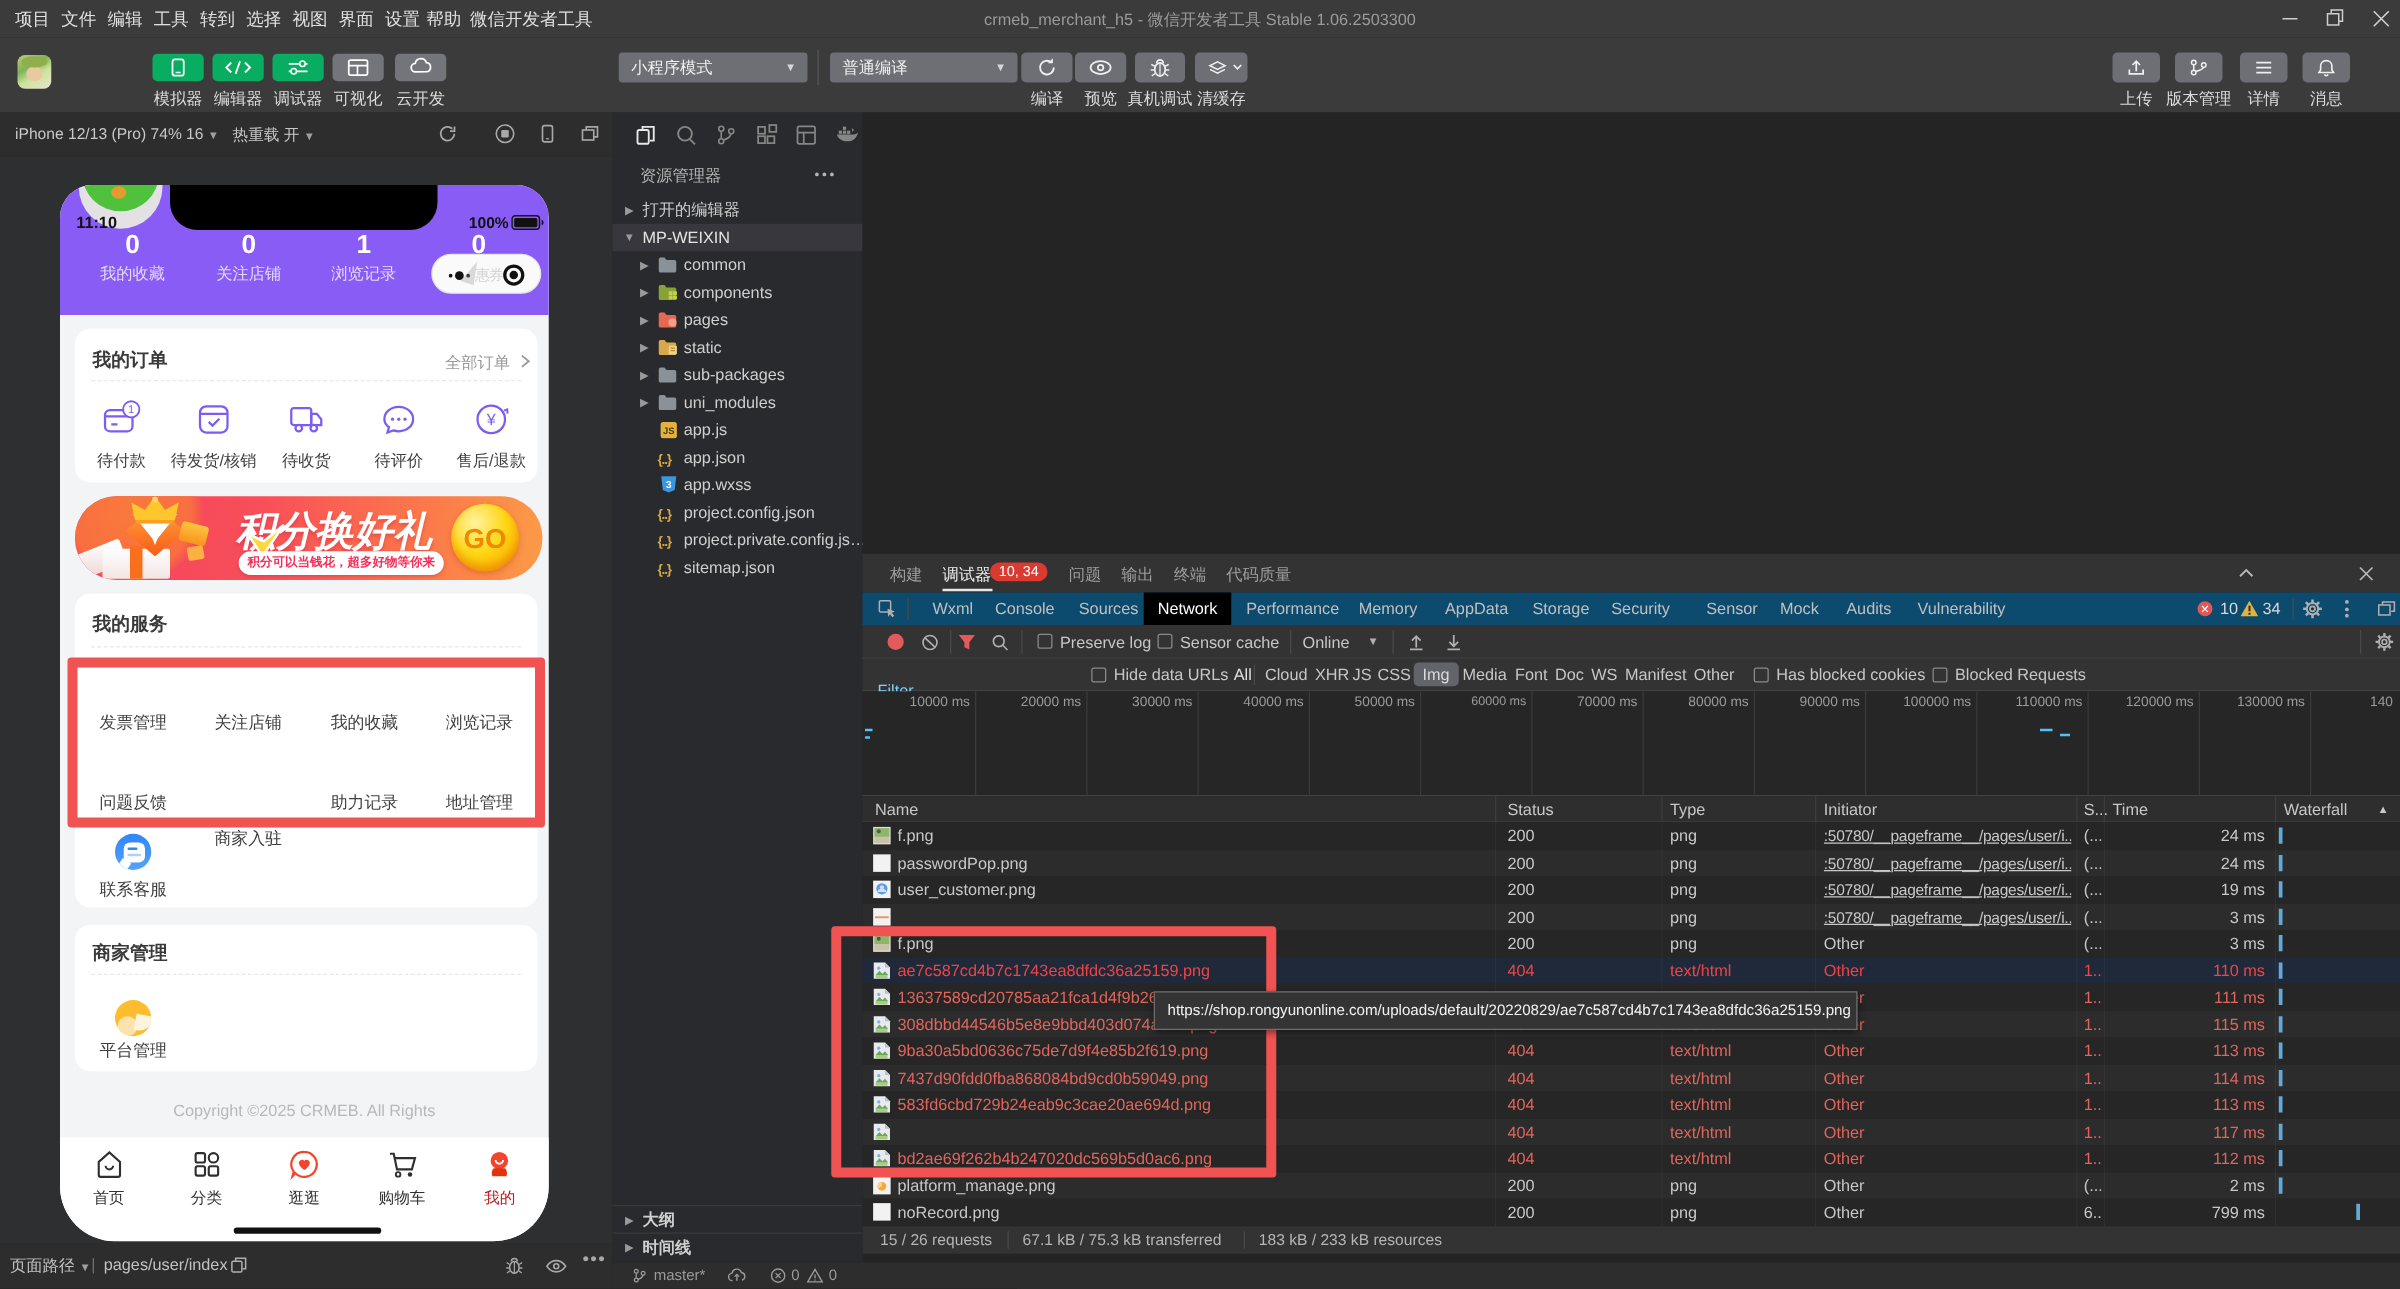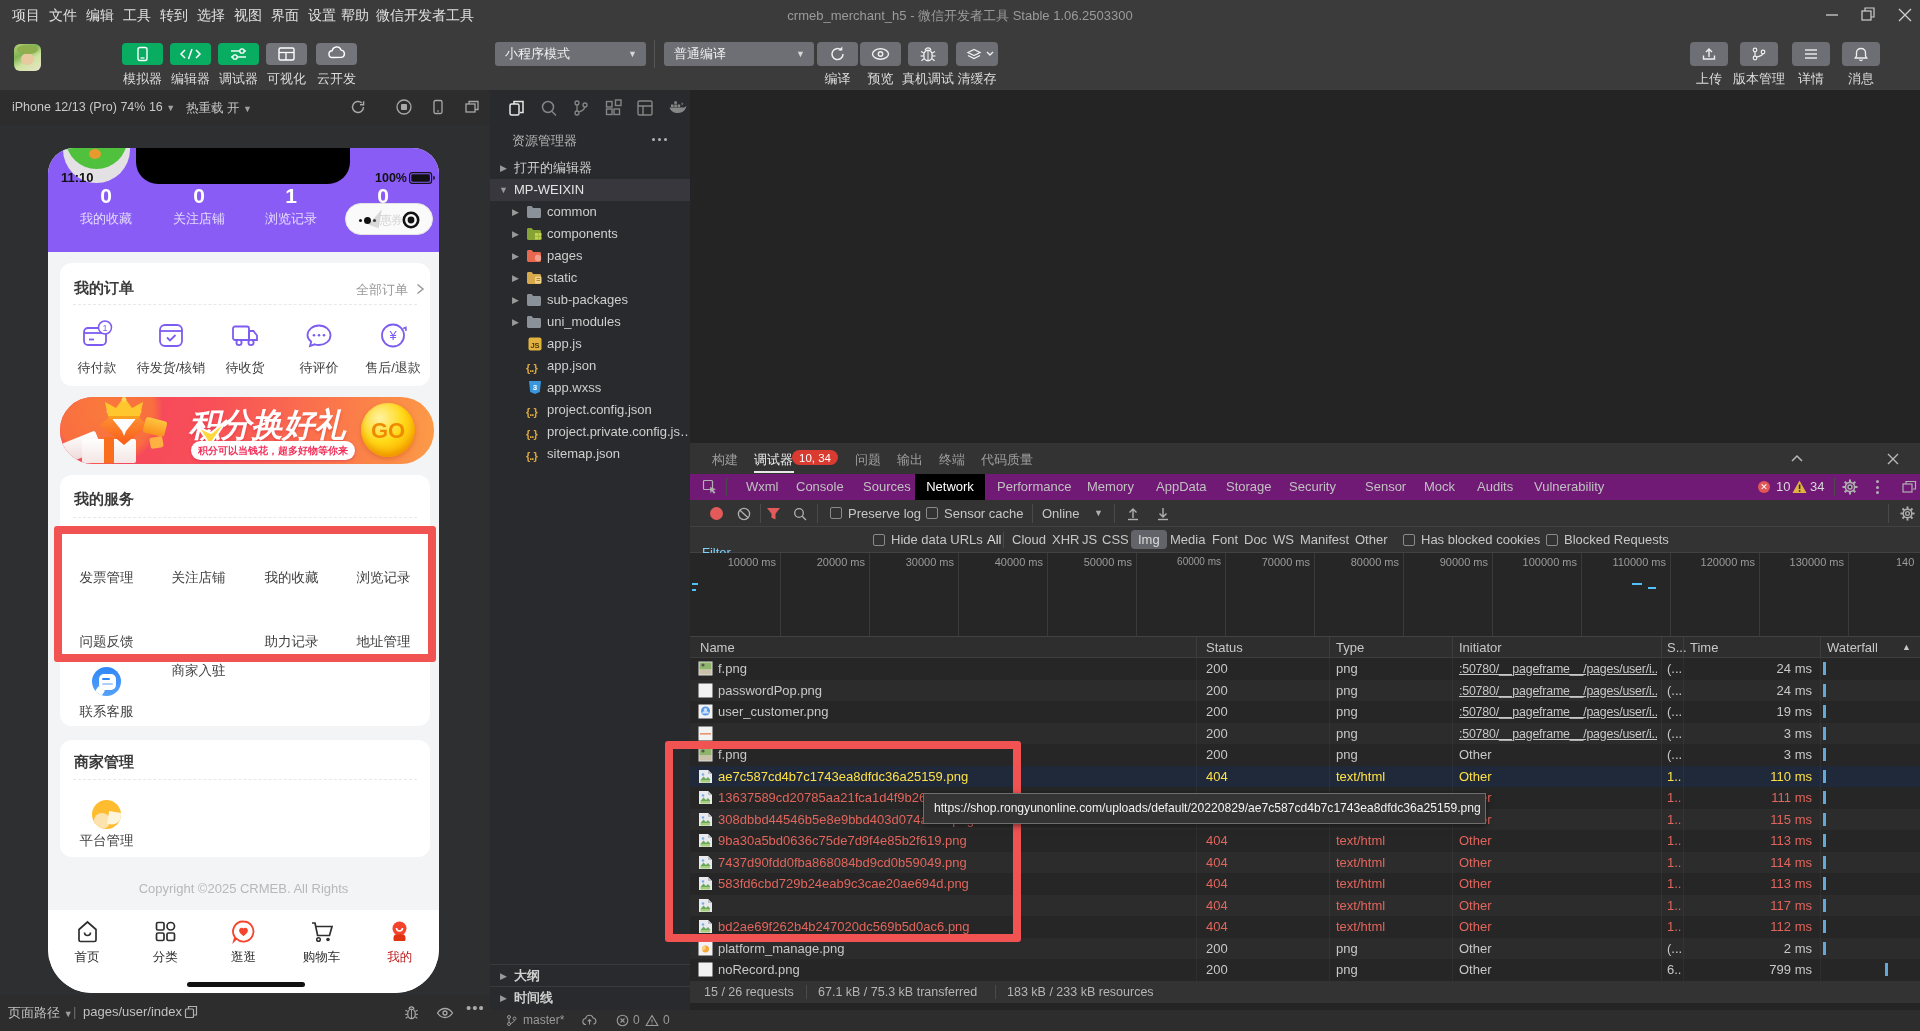--- a/index.html
+++ b/index.html
@@ -56,21 +56,21 @@
 .tarrow { position:absolute; color:#9a9a9a; font-size:9px; width:10px; }
 
 
 #statusbar { left:490px; top:1010px; width:1430px; height:21px; background:#2d2d2d; color:#9a9a9a; font-size:12px; }
 
 
 #editorarea { left:690px; top:90px; width:1230px; height:353px; background:#242424; }
 
 
 #paneltabs { left:690px; top:443px; width:1230px; height:31px; background:#333333; color:#9e9e9e; font-size:13px; }
-#dt-tabs { left:690px; top:474px; width:1230px; height:26px; background:#701a75; color:#c0c0c0; font-size:13px; }
+#dt-tabs { left:690px; top:474px; width:1230px; height:26px; background:#0c4a6e; color:#c0c0c0; font-size:13px; }
 #dt-toolbar { left:690px; top:500px; width:1230px; height:27px; background:#333333; border-bottom:1px solid #424242; color:#c7c7c7; font-size:13px; }
 #dt-filter { left:690px; top:527px; width:1230px; height:26px; background:#333333; border-bottom:1px solid #424242; color:#c7c7c7; font-size:13px; }
 #dt-overview { left:690px; top:553px; width:1230px; height:84px; background:#262626; border-bottom:1px solid #424242; overflow:hidden; }
 #dt-thead { left:690px; top:637px; width:1230px; height:21px; background:#2e2e2e; border-bottom:1px solid #3d3d3d; color:#c8c8c8; font-size:13px; }
 #dt-rows { left:690px; top:658px; width:1230px; height:323px; background:#242424; }
 .nrow { position:absolute; left:0; width:1230px; height:21.5px; font-size:13px; color:#c8c8c8; }
 .nrow .cell { position:absolute; top:0; height:21.5px; line-height:21.5px; overflow:hidden; white-space:nowrap; }
 #dt-footer { left:690px; top:981px; width:1230px; height:22px; background:#333333; color:#b5b5b5; font-size:12.5px; line-height:22px; }
 
 
@@ -906,21 +906,21 @@
         <div class="cell" style="left:977px;width:14px;">(...</div>
         <div class="cell" style="left:1000px;width:122px;text-align:right;">3 ms</div>
         <div class="abs" style="left:1133px;top:4px;width:2.5px;height:13px;background:#62a8d8;"></div>
         <div class="abs" style="left:506px;top:0;width:1px;height:21.5px;background:rgba(255,255,255,0.045);"></div>
         <div class="abs" style="left:639px;top:0;width:1px;height:21.5px;background:rgba(255,255,255,0.045);"></div>
         <div class="abs" style="left:762px;top:0;width:1px;height:21.5px;background:rgba(255,255,255,0.045);"></div>
         <div class="abs" style="left:971px;top:0;width:1px;height:21.5px;background:rgba(255,255,255,0.045);"></div>
         <div class="abs" style="left:993px;top:0;width:1px;height:21.5px;background:rgba(255,255,255,0.045);"></div>
         <div class="abs" style="left:1130px;top:0;width:1px;height:21.5px;background:rgba(255,255,255,0.045);"></div>
       </div>
-    <div class="nrow" style="top:107.5px;background:#20293a;color:#fde047;">
+    <div class="nrow" style="top:107.5px;background:#20293a;color:#ef4444;">
         <svg style="position:absolute;left:8px;top:3px" width="15" height="15" viewBox="0 0 15 15">
           <path d="M1 1h9l4 4v9H1z" fill="#e8eaed"></path>
           <path d="M10 1l4 4h-4z" fill="#bdc1c6"></path>
           <path d="M2.5 11l3-3.5 2.5 2.5 2-2 2.5 3z" fill="#6aa85c"></path>
           <circle cx="5" cy="5.5" r="1.3" fill="#7ab0e8"></circle>
           <path d="M2.5 11h9.5v2.5H2.5z" fill="#8bc34a" opacity="0.7"></path>
         </svg>
         <div class="cell" style="left:28px;width:474px;">ae7c587cd4b7c1743ea8dfdc36a25159.png</div>
         <div class="cell" style="left:516px;width:118px;">404</div>
         <div class="cell" style="left:646px;width:112px;">text/html</div>

